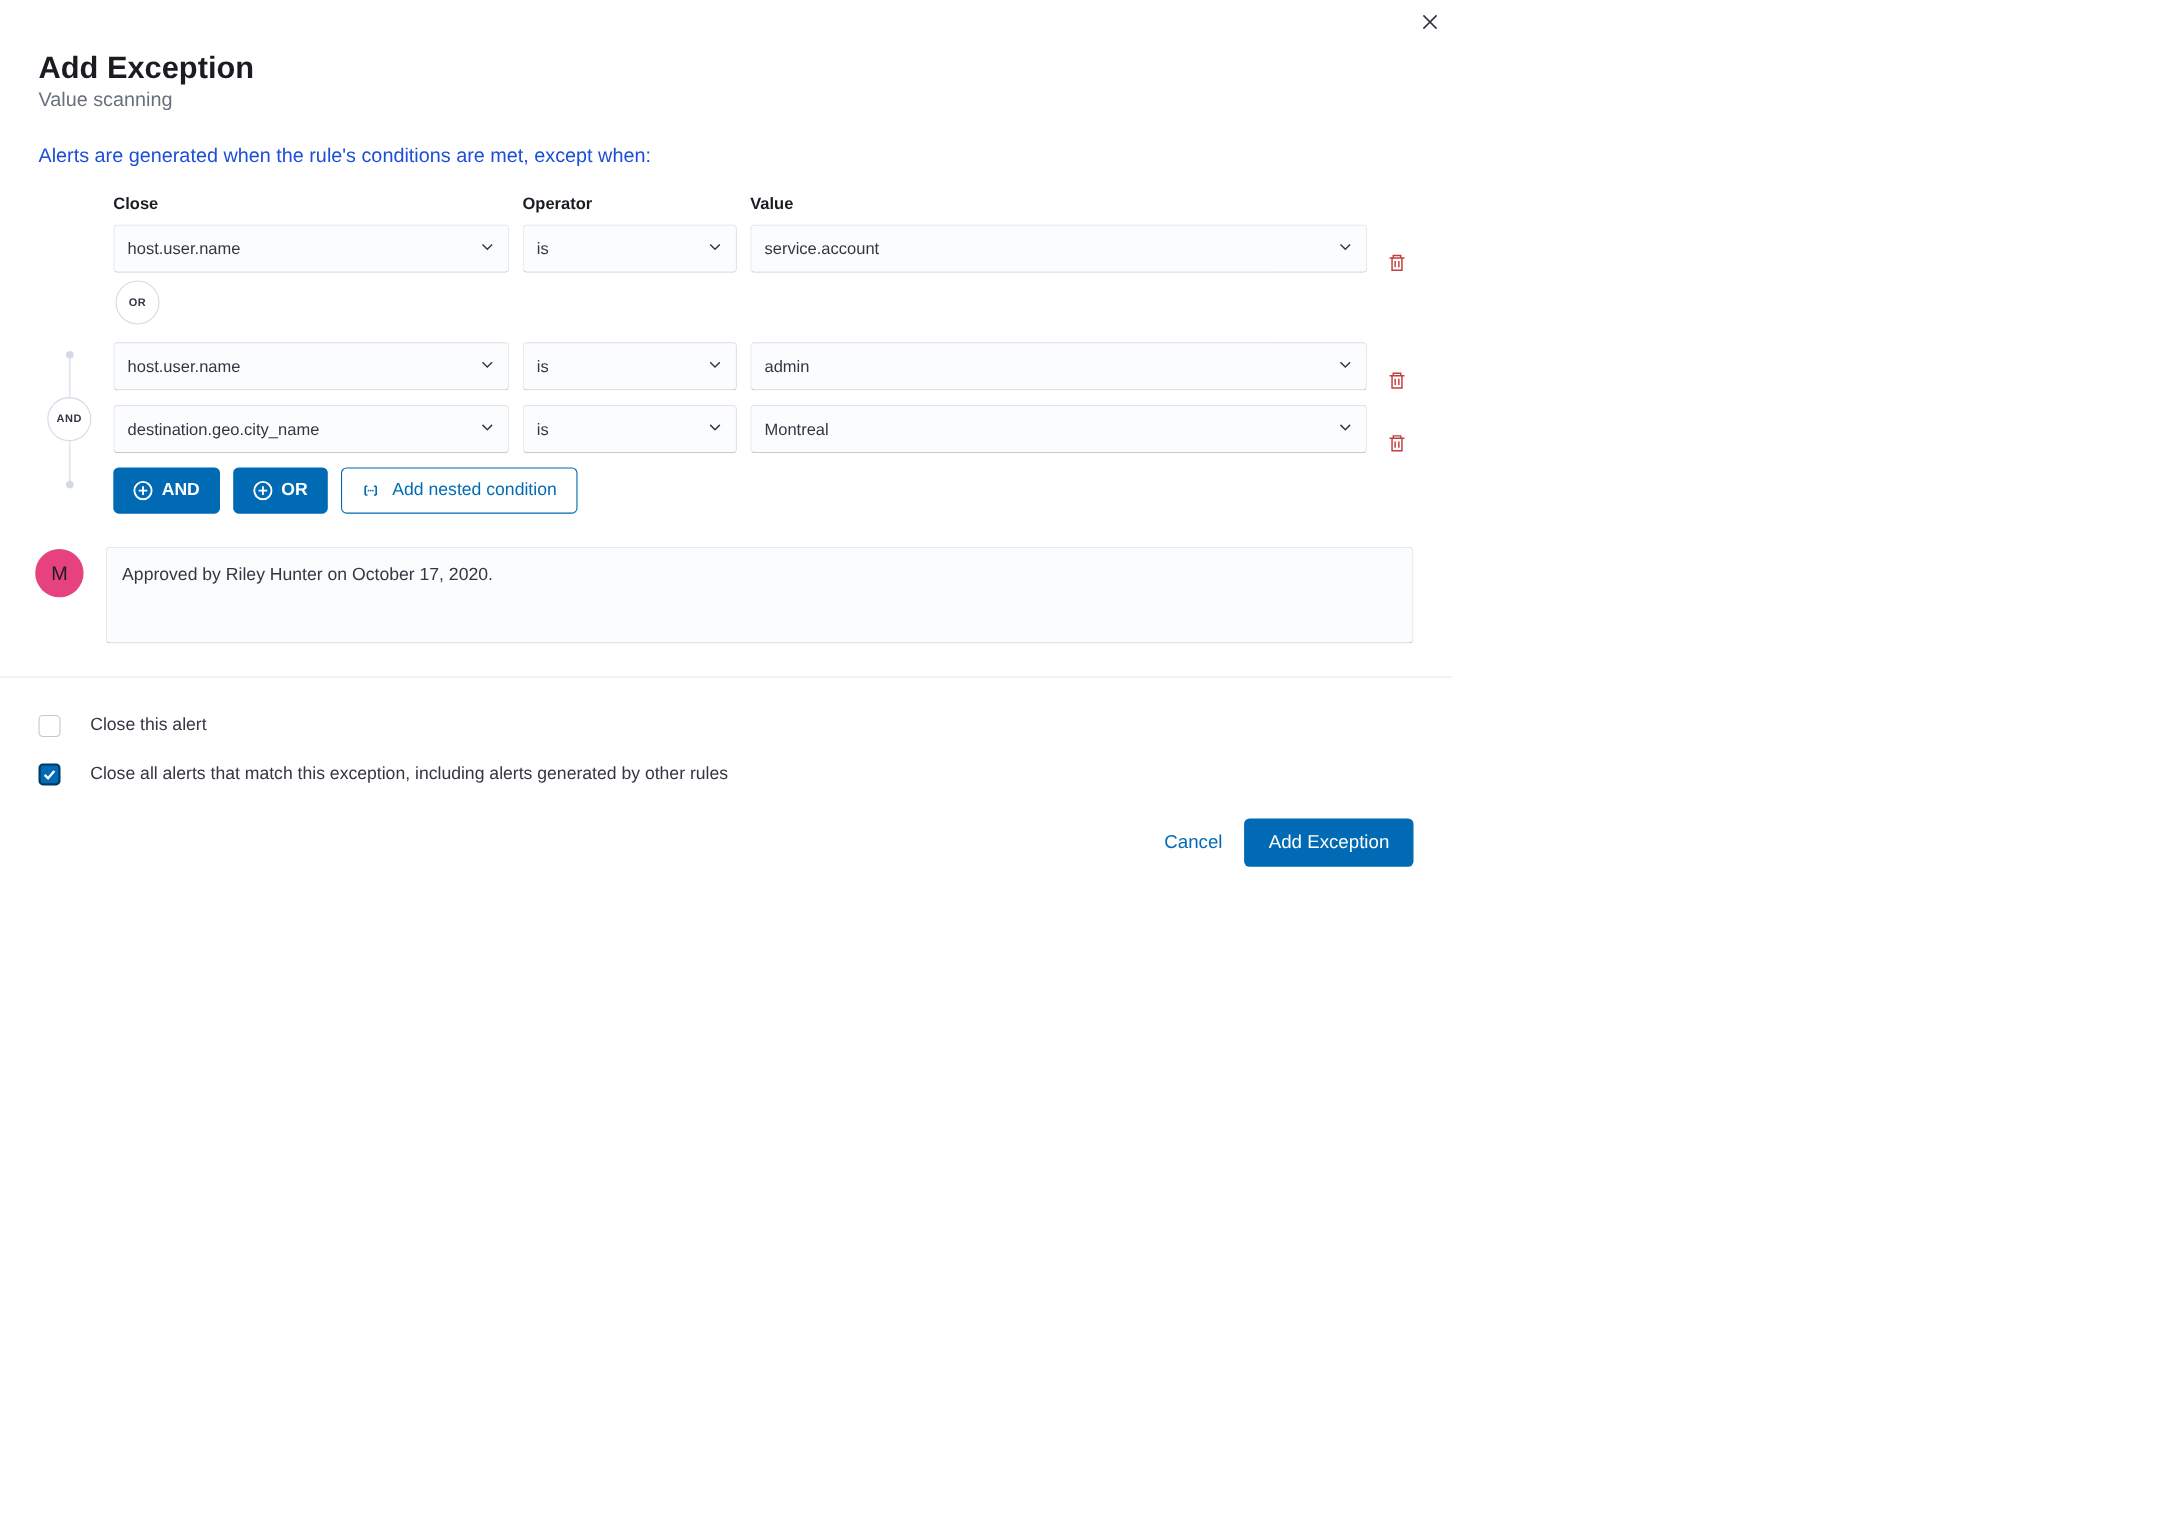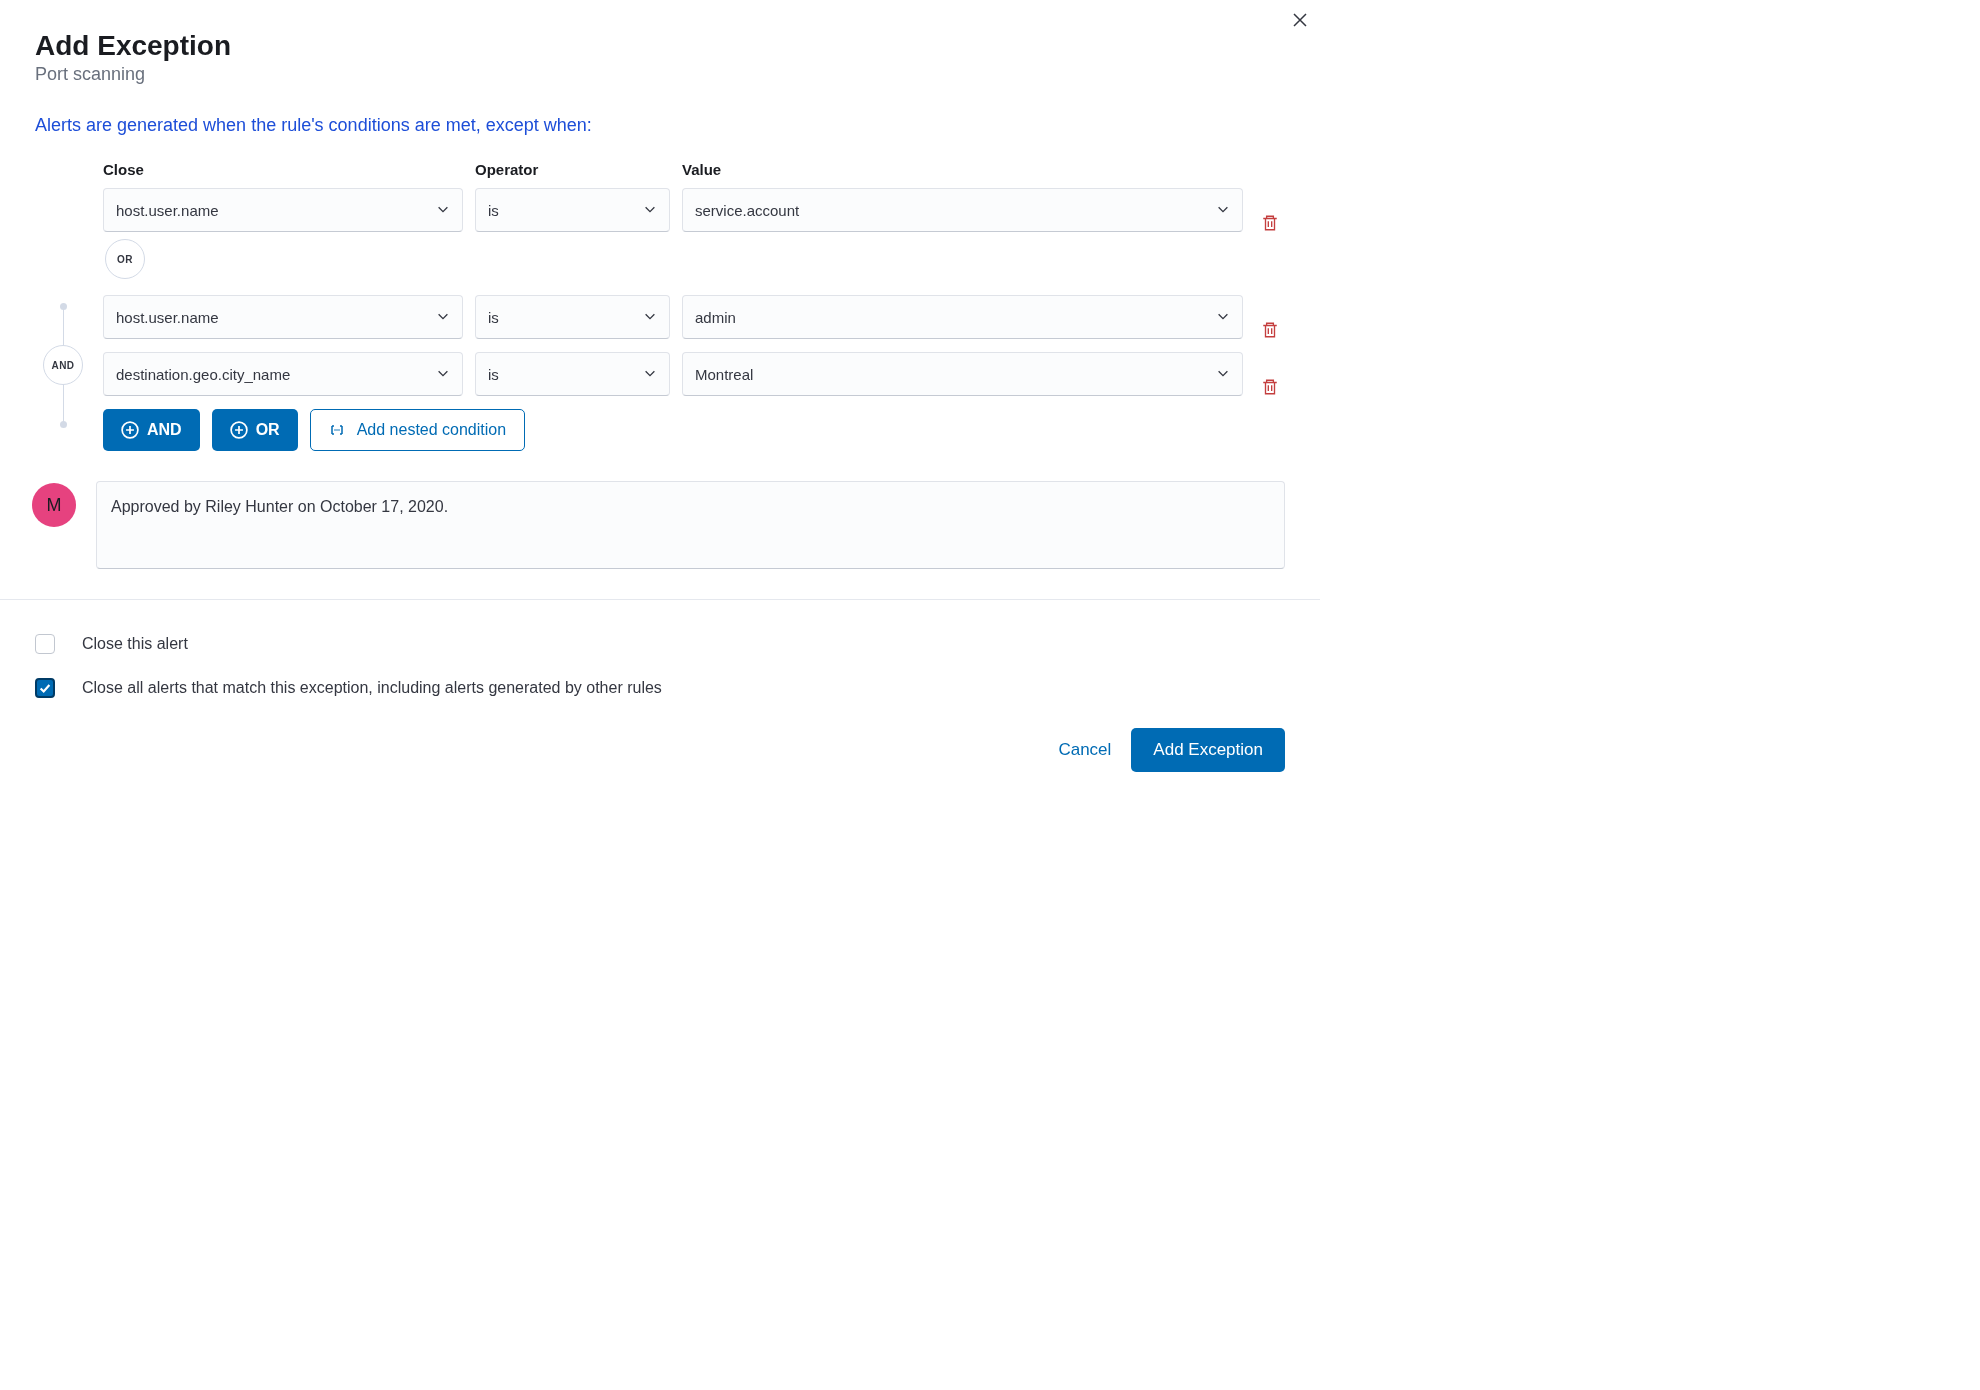--- a/index.html
+++ b/index.html
@@ -9,21 +9,21 @@
     }
     body {
       font-family: -apple-system, BlinkMacSystemFont, "Segoe UI", Helvetica, Arial, sans-serif;
       font-size: 14px;
       color: #1a1c21;
       background: #fff;
       width: 1320px;
     }
     .modal {
       position: relative;
-      padding: 30px 35px;
+      padding: 46px 35px;
     }
     .close-x {
       position: absolute;
       top: 12px;
       right: 12px;
       cursor: pointer;
       color: #343741;
     }
     .title {
       font-size: 28px;
@@ -282,21 +282,21 @@
 <body>
 
 <div class="modal">
   <div class="close-x">
     <svg width="16" height="16" viewBox="0 0 16 16">
         <path d="M2 2 L14 14 M14 2 L2 14" stroke="currentColor" stroke-width="1.5" fill="none"></path>
       </svg>
   </div>
 
   <h1 class="title">Add Exception</h1>
-  <div class="subtitle">Port scanning</div>
+  <div class="subtitle">Value scanning</div>
 
   <div class="description">Alerts are generated when the rule's conditions are met, except when:</div>
 
   <div class="conditions-area">
     <div class="and-line"></div>
     <div class="and-dot dot-top"></div>
     <div class="and-dot dot-bottom"></div>
     <div class="and-pill">AND</div>
 
     <div class="col-headers">

